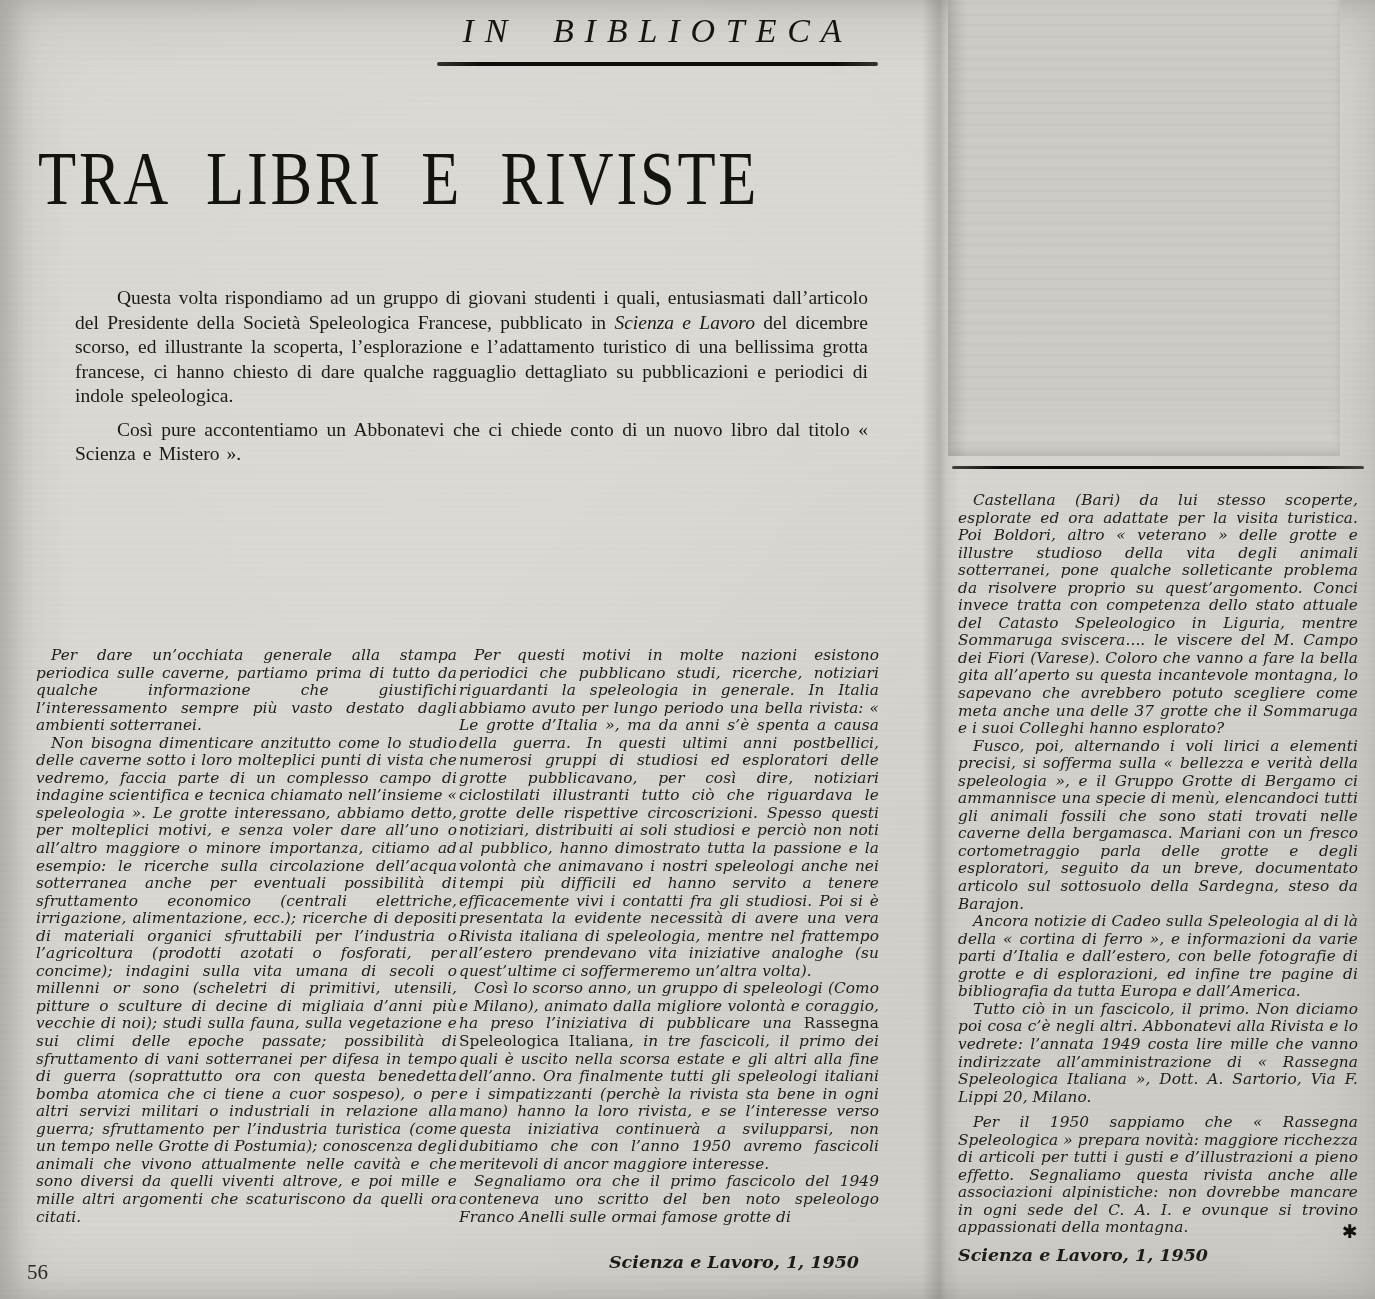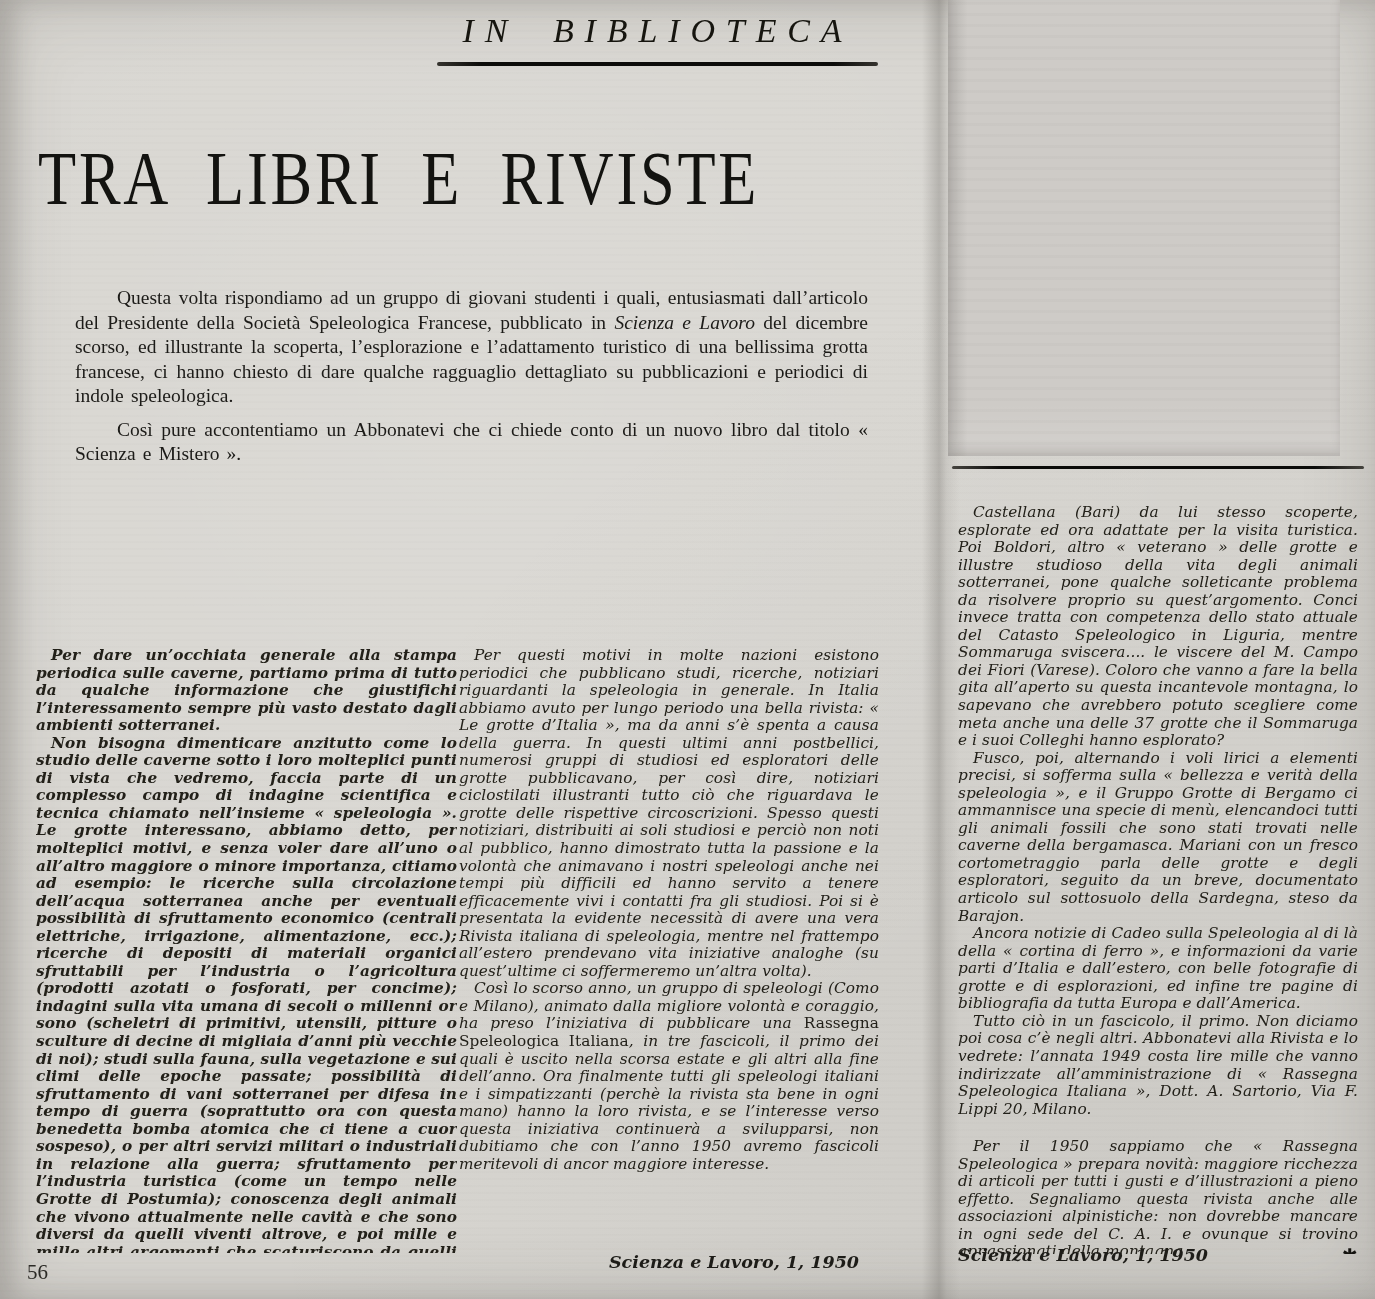--- a/index.html
+++ b/index.html
@@ -62,24 +62,24 @@
   
   .col{
     font-style:italic;
     font-size:15.3px;line-height:17.55px;
     text-align:justify;
     letter-spacing:0.1px;
     color:#222019;
     overflow:hidden;
   }
   .col p{margin:0;text-indent:15px;}
-  .col-left{left:36px;top:647px;width:421px;height:606px;font-weight:bold;}
+  .col-left{left:36px;top:647px;width:421px;height:606px;}
   .col-mid{left:459px;top:647px;width:420px;height:606px;}
-  .col-right{left:958px;top:504px;width:400px;height:750px;}
-  .col-right p.gap-before{margin-top:20px;}
+  .col-right{left:958px;top:492px;width:400px;height:750px;}
+  .col-right p.gap-before{margin-top:8px;}
 
   .seg-italic{font-style:italic;}
   .seg-roman{font-style:normal;}
   .seg-endmark{
     float:right;
     font-style:normal;
     font-family:"DejaVu Sans", sans-serif;
     font-size:19px;
     line-height:17px;
     margin-top:4px;
@@ -139,20 +139,21 @@
   </div>
 
   <div class="abs col col-left">
     <p><span>Per dare un’occhiata generale alla stampa periodica sulle caverne, partiamo prima di tutto da qualche informazione che giustifichi l’interessamento sempre più vasto destato dagli ambienti sotterranei.</span></p>
     <p><span>Non bisogna dimenticare anzitutto come lo studio delle caverne sotto i loro molteplici punti di vista che vedremo, faccia parte di un complesso campo di indagine scientifica e tecnica chiamato nell’insieme « speleologia ». Le grotte interessano, abbiamo detto, per molteplici motivi, e senza voler dare all’uno o all’altro maggiore o minore importanza, citiamo ad esempio: le ricerche sulla circolazione dell’acqua sotterranea anche per eventuali possibilità di sfruttamento economico (centrali elettriche, irrigazione, alimentazione, ecc.); ricerche di depositi di materiali organici sfruttabili per l’industria o l’agricoltura (prodotti azotati o fosforati, per concime); indagini sulla vita umana di secoli o millenni or sono (scheletri di primitivi, utensili, pitture o sculture di decine di migliaia d’anni più vecchie di noi); studi sulla fauna, sulla vegetazione e sui climi delle epoche passate; possibilità di sfruttamento di vani sotterranei per difesa in tempo di guerra (soprattutto ora con questa benedetta bomba atomica che ci tiene a cuor sospeso), o per altri servizi militari o industriali in relazione alla guerra; sfruttamento per l’industria turistica (come un tempo nelle Grotte di Postumia); conoscenza degli animali che vivono attualmente nelle cavità e che sono diversi da quelli viventi altrove, e poi mille e mille altri argomenti che scaturiscono da quelli ora citati.</span></p>
   </div>
 
   <div class="abs col col-mid">
     <p><span>Per questi motivi in molte nazioni esistono periodici che pubblicano studi, ricerche, notiziari riguardanti la speleologia in generale. In Italia abbiamo avuto per lungo periodo una bella rivista: « Le grotte d’Italia », ma da anni s’è spenta a causa della guerra. In questi ultimi anni postbellici, numerosi gruppi di studiosi ed esploratori delle grotte pubblicavano, per così dire, notiziari ciclostilati illustranti tutto ciò che riguardava le grotte delle rispettive circoscrizioni. Spesso questi notiziari, distribuiti ai soli studiosi e perciò non noti al pubblico, hanno dimostrato tutta la passione e la volontà che animavano i nostri speleologi anche nei tempi più difficili ed hanno servito a tenere efficacemente vivi i contatti fra gli studiosi. Poi si è presentata la evidente necessità di avere una vera Rivista italiana di speleologia, mentre nel frattempo all’estero prendevano vita iniziative analoghe (su quest’ultime ci soffermeremo un’altra volta).</span></p>
     <p><span>Così lo scorso anno, un gruppo di speleologi (Como e Milano), animato dalla migliore volontà e coraggio, ha preso l’iniziativa di pubblicare una </span><span class="seg-roman">Rassegna Speleologica Italiana</span><span>, in tre fascicoli, il primo dei quali è uscito nella scorsa estate e gli altri alla fine dell’anno. Ora finalmente tutti gli speleologi italiani e i simpatizzanti (perchè la rivista sta bene in ogni mano) hanno la loro rivista, e se l’interesse verso questa iniziativa continuerà a svilupparsi, non dubitiamo che con l’anno 1950 avremo fascicoli meritevoli di ancor maggiore interesse.</span></p>
+    <p><span>Segnaliamo ora che il primo fascicolo del 1949 conteneva uno scritto del ben noto speleologo Franco Anelli sulle ormai famose grotte di</span></p>
   </div>
 
   <div class="abs footer footer-mid">Scienza e Lavoro, 1, 1950</div>
   <div class="abs page-number">56</div>
 
   <div class="abs gutter"></div>
   <div class="abs adjacent-blank"></div>
   <div class="abs separator-rule"></div>
 
   <div class="abs col col-right">

